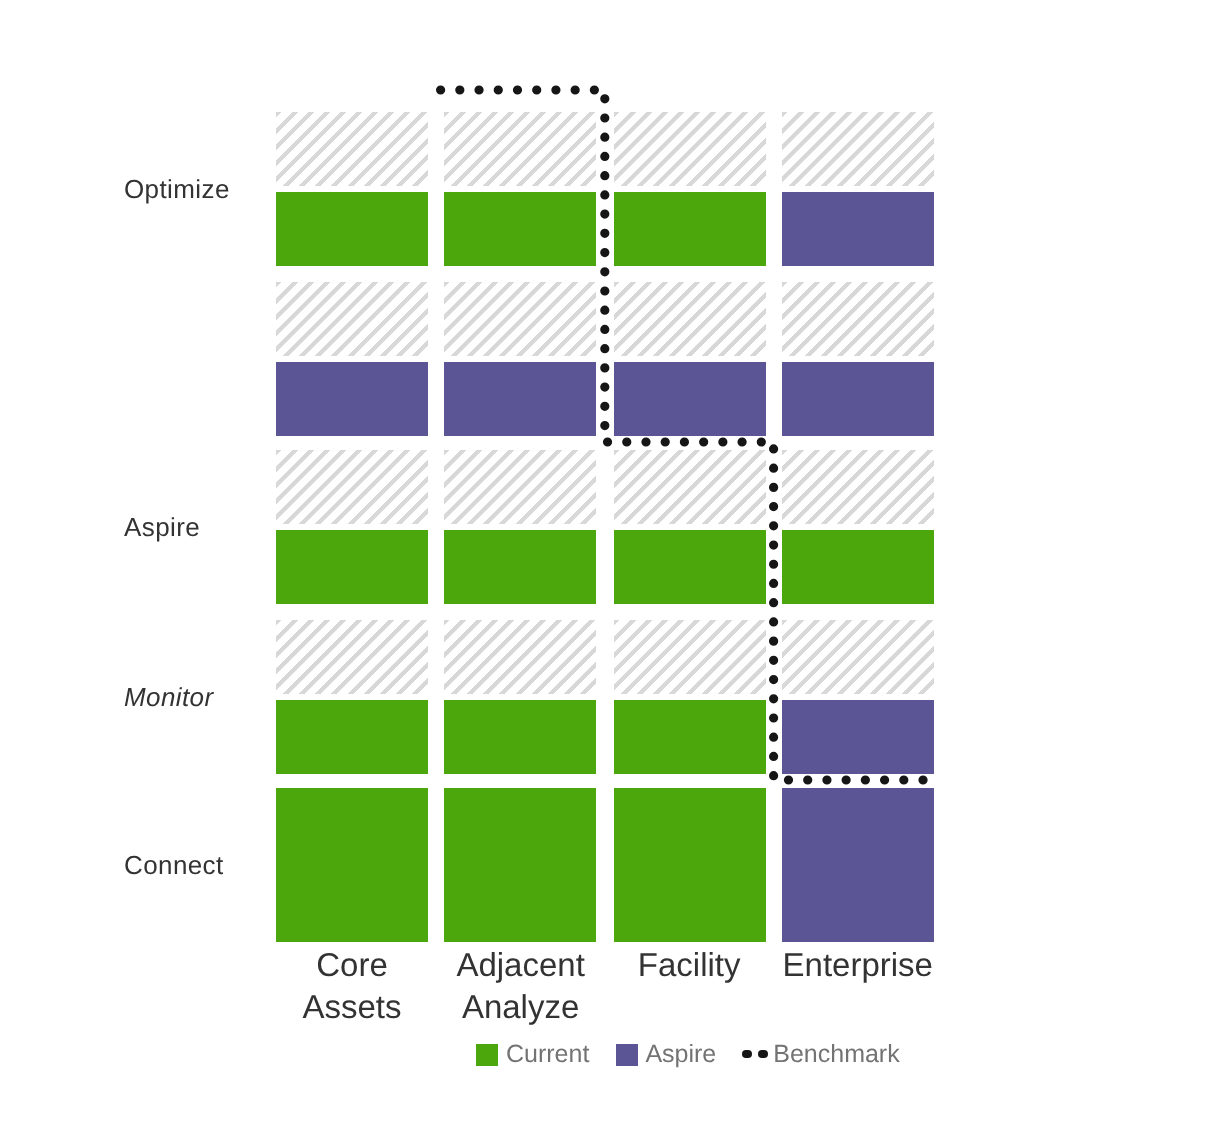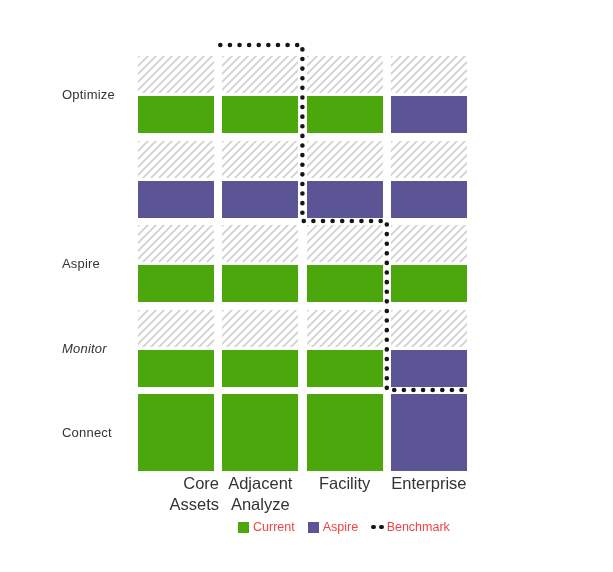--- a/index.html
+++ b/index.html
@@ -13,21 +13,21 @@
   .cell-hatch{
     position:absolute;
     background:repeating-linear-gradient(135deg,#d8d8d8 0 2.1px,#ffffff 2.1px 5.7px);
   }
   .cell-band{position:absolute;}
   .col-label{
     position:absolute;text-align:center;font-size:16.5px;line-height:21px;color:#333333;
   }
   .legend{
     position:absolute;display:flex;align-items:center;gap:13px;
-    font-size:12.5px;color:#ef4444;
+    font-size:12.5px;color:#737373;
   }
   .legend-item{display:flex;align-items:center;}
   .legend-swatch{width:11px;height:11px;display:inline-block;margin-right:4px;}
   .legend-dots{display:inline-flex;align-items:center;gap:3.5px;margin-right:3px;}
   .legend-dot{width:4.5px;height:4.5px;border-radius:50%;background:#161616;display:inline-block;}
   svg.overlay{position:absolute;left:0;top:0;pointer-events:none;z-index:3;}
 </style>
 </head>
 <body>
 
@@ -73,21 +73,21 @@
       <div class="cell-band" style="left: 390.9px; top: 349.5px; width: 76px; height: 37px; background: rgb(91, 85, 150);"></div>
       <div class="cell-band" style="left: 138px; top: 394px; width: 76px; height: 77px; background: rgb(76, 167, 13);"></div>
       <div class="cell-band" style="left: 222.3px; top: 394px; width: 76px; height: 77px; background: rgb(76, 167, 13);"></div>
       <div class="cell-band" style="left: 306.6px; top: 394px; width: 76px; height: 77px; background: rgb(76, 167, 13);"></div>
       <div class="cell-band" style="left: 390.9px; top: 394px; width: 76px; height: 77px; background: rgb(91, 85, 150);"></div>
     </div>
   <svg id="benchmarkSvg" class="overlay" width="613" height="572">
       <path d="M220.3,45.0 H302.4 V221.0 H386.8 V390.0 H468.9" fill="none" stroke="#161616" stroke-width="4.6" stroke-linecap="round" stroke-dasharray="0.01 9.6"></path>
     </svg>
   <div id="colLabels" class="abs" style="inset:0;">
-      <div class="col-label" style="left: 133px; top: 473px; width: 86px; text-align: right;">Core Assets</div>
+      <div class="col-label" style="left: 133px; top: 473px; width: 86px;">Core Assets</div>
       <div class="col-label" style="left: 217.3px; top: 473px; width: 86px;">Adjacent Analyze</div>
       <div class="col-label" style="left: 385.9px; top: 473px; width: 86px;">Enterprise</div>
       <div class="col-label" style="left: 301.6px; top: 473px; width: 86px;">Facility</div>
     </div>
   <div id="legend" class="legend" style="left:238px;top:520px;">
       <div class="legend-item">
         <span class="legend-swatch" style="background: rgb(76, 167, 13);"></span>
         <span>Current</span>
       </div>
       <div class="legend-item">

